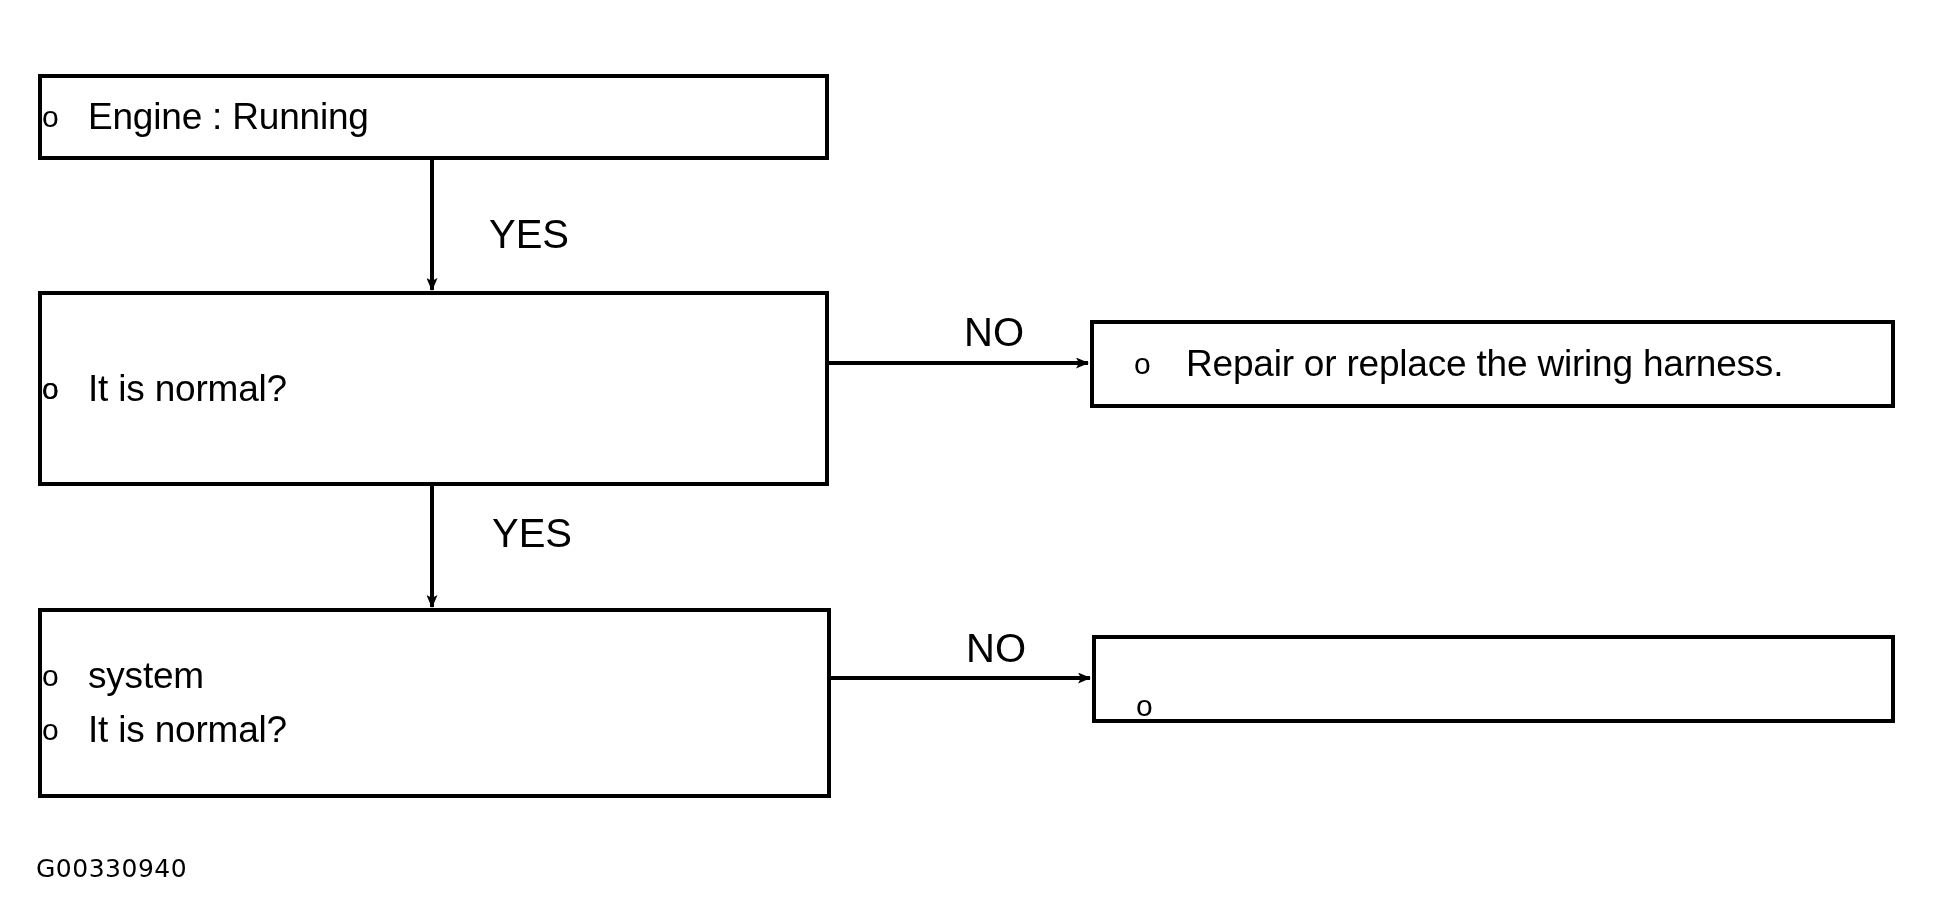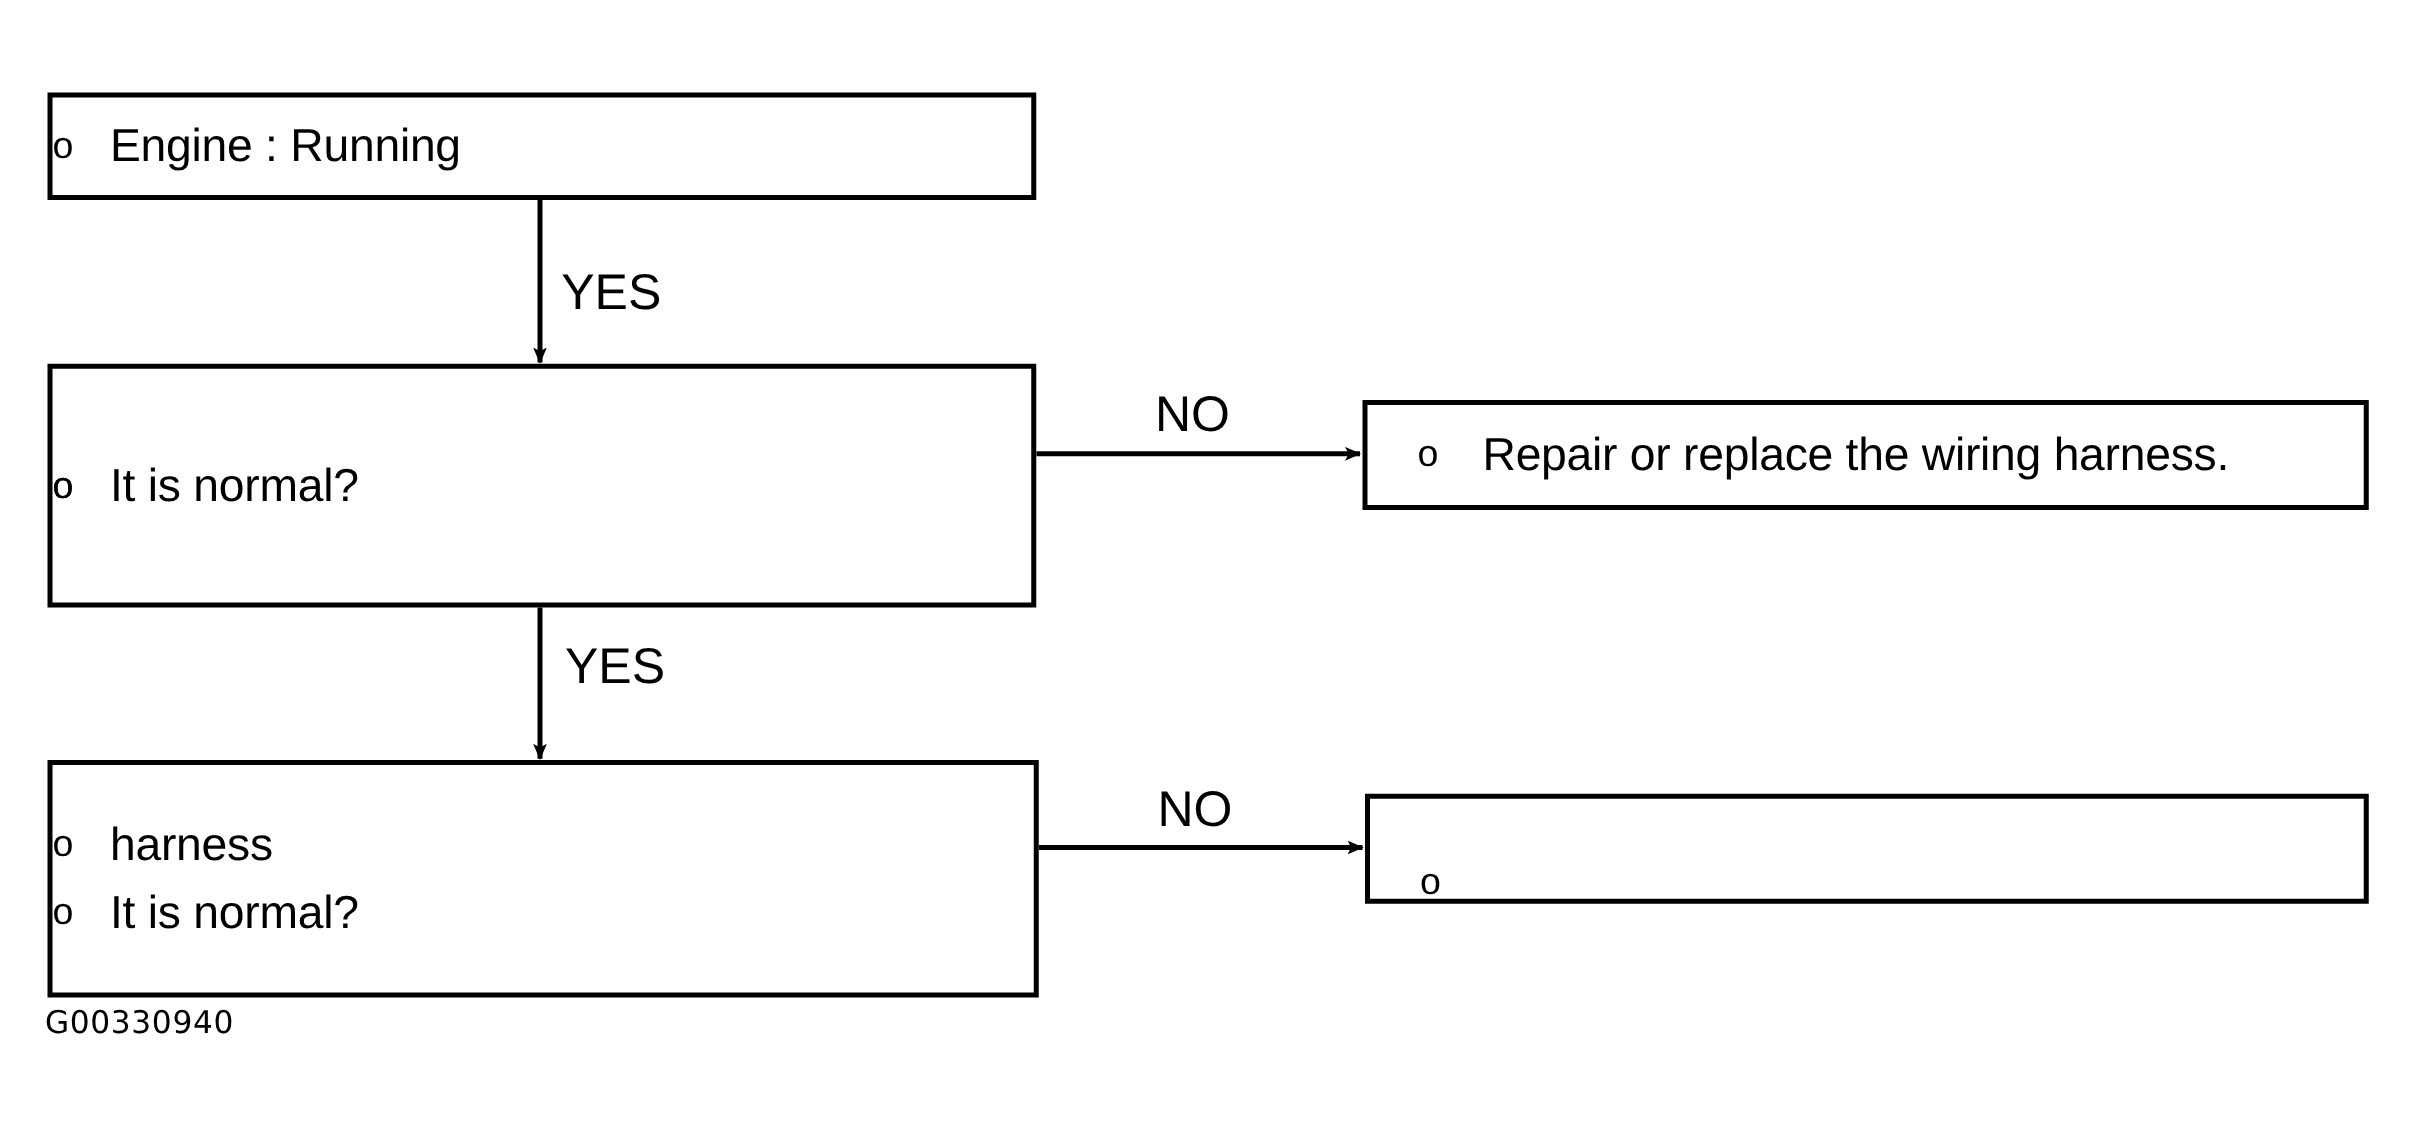--- a/index.html
+++ b/index.html
@@ -60,20 +60,21 @@
   }
 
   
   .edge-label {
     position: absolute;
     font-family: "Liberation Sans", sans-serif;
     font-size: 40px;
     line-height: 40px;
     letter-spacing: 0px;
     white-space: nowrap;
+    margin-left: 40px;
   }
   .caption {
     position: absolute;
     font-family: "DejaVu Sans", sans-serif;
     font-size: 25px;
     line-height: 25px;
     letter-spacing: 0.5px;
     white-space: nowrap;
   }
   svg.edges {
@@ -139,34 +140,34 @@
       </span>
     </div>
   </div>
 
   <div class="edge-label" style="left:452px; top:513px;">YES</div>
 
   <div class="node" style="left:38px; top:608px; width:793px; height:190px;">
     <div class="node-inner">
       <span class="bullet-line">
         <span class="bullet">o</span>
-        <span class="cont">harness</span>
+        <span class="cont">system</span>
       </span>
       <span class="bullet-line">
         <span class="bullet">o</span>
         <span>It is normal?</span>
       </span>
     </div>
   </div>
 
   <div class="edge-label" style="left:926px; top:628px;">NO</div>
 
   <div class="node node-wide" style="left:1092px; top:635px; width:803px; height:88px;">
     <div class="node-inner">
       <span class="bullet-line">
         <span class="bullet">o</span>
       </span>
     </div>
   </div>
 
-  <div class="caption" style="left:36px; top:805px;">G00330940</div>
+  <div class="caption" style="left:36px; top:856px;">G00330940</div>
 
 </div>
 
 </body></html>

